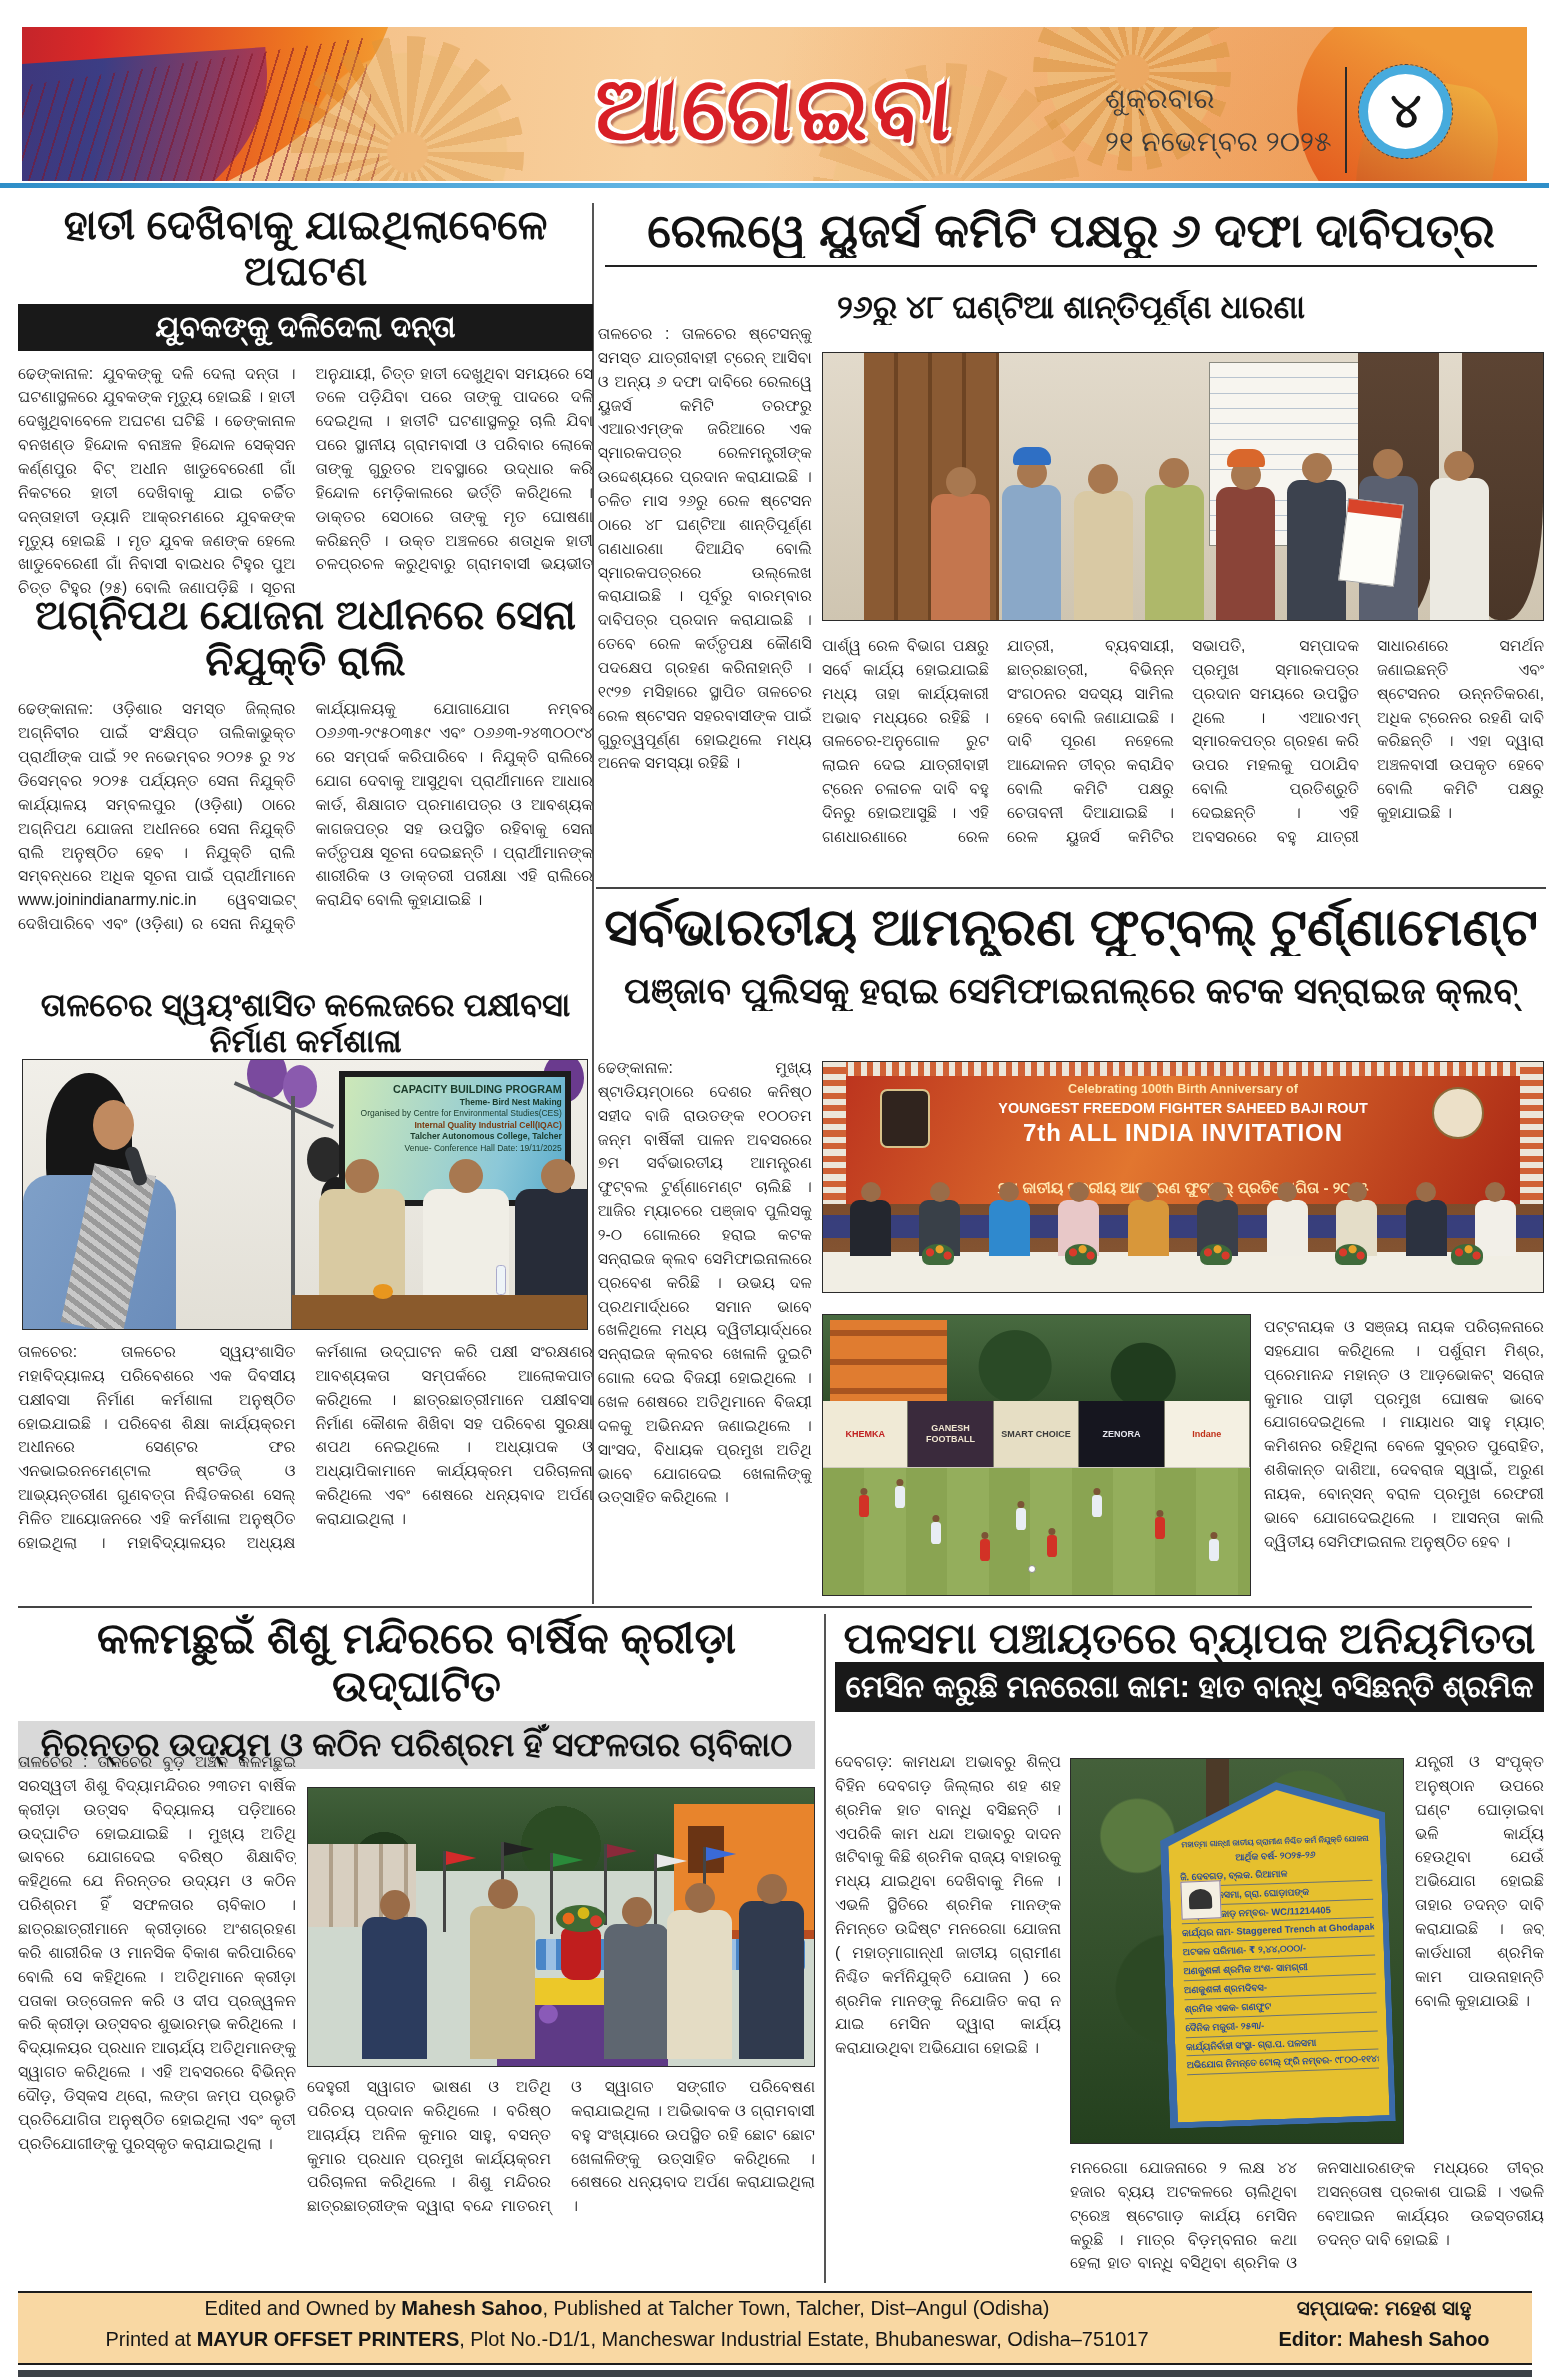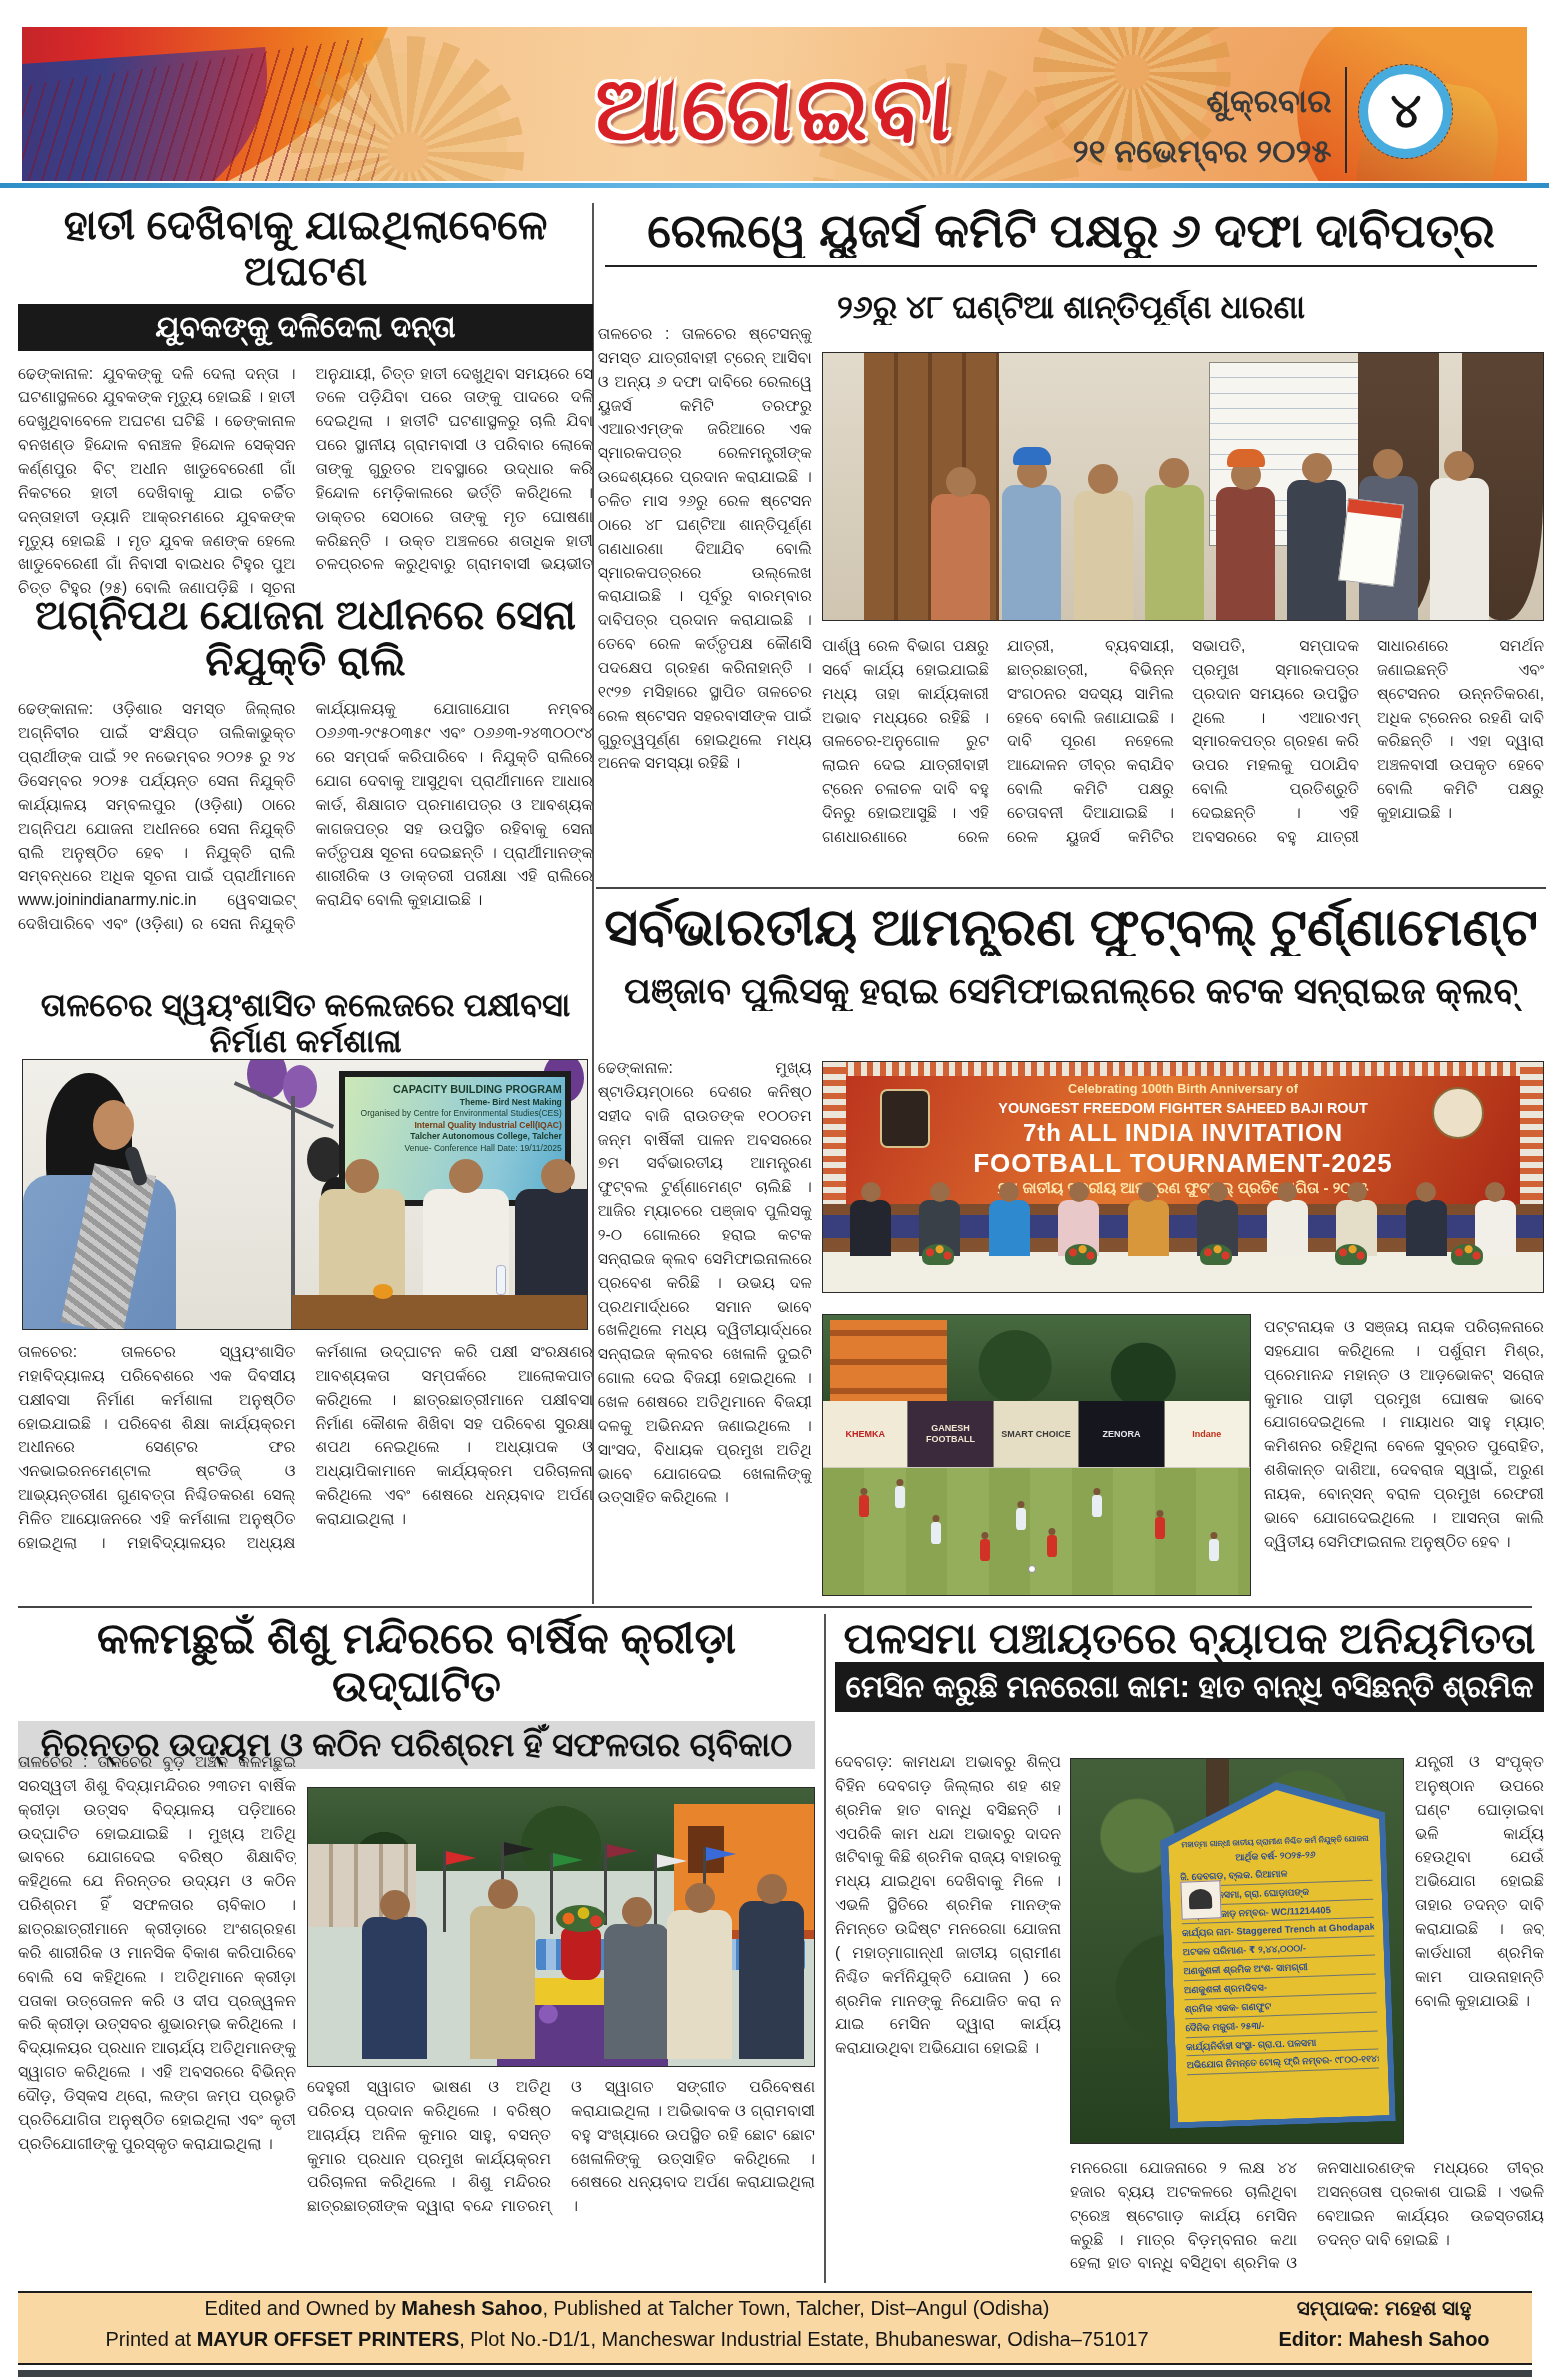--- a/index.html
+++ b/index.html
@@ -27,22 +27,22 @@
     background:
       radial-gradient(circle,#e8a658 12%,transparent 13%),
       repeating-conic-gradient(#d8953f 0 9deg,transparent 9deg 18deg),
       radial-gradient(circle,#ecc27c 60%,transparent 61%)}
   .mandala.m1{left:269px;top:9px;width:233px;height:233px}
   .mandala.m2{left:790px;top:36px;width:269px;height:269px;opacity:.3}
   .mandala.m3{right:296px;top:-54px;width:198px;height:198px;opacity:.5}
   .mast-title{position:absolute;left:0;top:30.5px;width:100%;text-align:center;
     font-size:88px;font-weight:700;color:#d81f26;letter-spacing:2.7px;transform:skewX(-5deg);
     text-shadow:-2.7px -2.7px 0 #fff,2.7px -2.7px 0 #fff,-2.7px 2.7px 0 #fff,2.7px 2.7px 0 #fff,5.4px 6.3px 1.8px rgba(120,20,20,.45)}
-  .datebox{position:absolute;right:196px;top:50px;text-align:right;font-size:32px;line-height:1.55;
-    color:#3a3a3a;font-weight:700}
+  .datebox{position:absolute;right:196px;top:50px;text-align:left;font-size:28px;line-height:1.55;
+    color:#3a3a3a;font-weight:400}
   .mast-vline{position:absolute;right:180px;top:40px;width:2.7px;height:106px;background:#2a2a2a}
   .pagecircle{position:absolute;right:75px;top:38px;width:93px;height:93px;border-radius:50%;
     background:#fff;border:9px solid #47abdd;outline:1.8px dashed #4a4a4a;outline-offset:0.9px;
     display:flex;align-items:center;justify-content:center;font-size:48px;font-weight:700;color:#141414}
   .blueline{position:absolute;left:0;top:183px;width:1550px;height:4.5px;
     background:linear-gradient(90deg,#2e8ec8,#6cbce8 50%,#2e8ec8)}
 
   
   .hl{font-weight:700;color:#121212;text-align:center;line-height:1.12;overflow:hidden}
   .bar-black{background:#191919;color:#fff;font-weight:700;text-align:center;
@@ -345,21 +345,20 @@
   <div class="photo" style="left:822px;top:1061px;width:722px;height:232px">
     <div class="dais-banner"></div>
     <div class="garland-h"></div>
     <div class="garland-v" style="left:0"></div>
     <div class="garland-v" style="right:0"></div>
     <div class="dais-port"></div>
     <div class="dais-logo"></div>
     <div class="bt" style="top:20px;font-size:12.6px;color:#ffe9b0">Celebrating 100th Birth Anniversary of</div>
     <div class="bt" style="top:38px;font-size:14.4px">YOUNGEST FREEDOM FIGHTER SAHEED BAJI ROUT</div>
     <div class="bt" style="top:57px;font-size:24px;letter-spacing:0.9px">7th ALL INDIA INVITATION</div>
-    <div class="bt" style="top:86px;font-size:26px;letter-spacing:0.9px">FOOTBALL TOURNAMENT-2025</div>
     <div class="bt" style="top:117px;font-size:15.3px;color:#ffe9b0">୭ମ ଜାତୀୟ ସ୍ତରୀୟ ଆମନ୍ତ୍ରଣ ଫୁଟ୍‌ବଲ୍ ପ୍ରତିଯୋଗିତା - ୨୦୨୫</div>
     <div class="dais-floor"></div>
     <div class="dais-strip"></div>
     <div class="dais-cloth"></div>
     <div class="dais-people">
       <div class="dp"></div>
       <div class="dp"></div>
       <div class="dp"></div>
       <div class="dp"></div>
       <div class="dp"></div>

